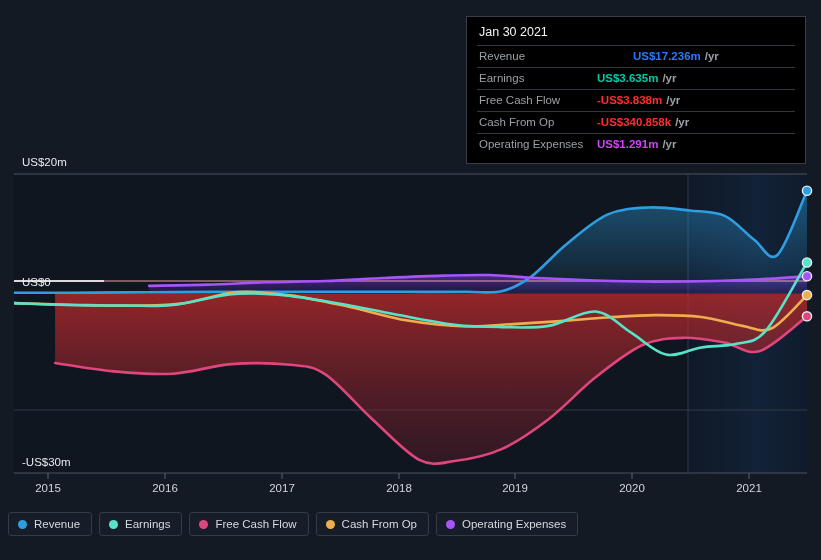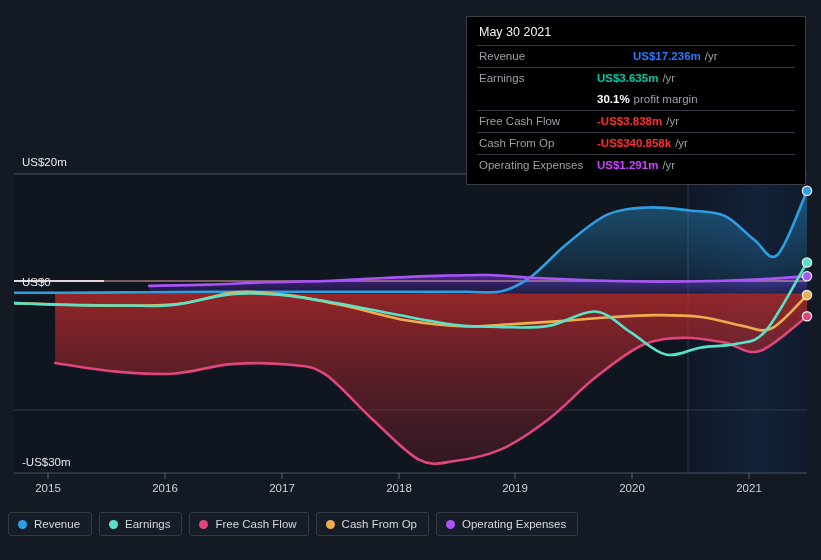--- a/index.html
+++ b/index.html
@@ -15,21 +15,21 @@
   
   #tooltip{position:absolute;left:466px;top:16px;width:340px;
            background:#000;border:1px solid #3a3f47;box-sizing:border-box;
            padding:6px 10px 8px 10px;}
   #tt-date{font-size:12.5px;color:#f4f5f7;padding:2px 0 6px 2px;font-weight:400;}
   .tt-row{display:flex;align-items:center;border-top:1px solid #333940;
           padding:3px 0 3px 2px;font-size:11.5px;line-height:15px;}
   .tt-row.noline{border-top:none;}
   .tt-label{width:118px;color:#9aa0a6;flex:0 0 118px;}
   .tt-val{font-weight:bold;}
-  .tt-unit{color:#9aa0a6;font-weight:normal;margin-left:4px;}
+  .tt-unit{color:#9aa0a6;font-weight:bold;margin-left:4px;}
 
   
   #legend{position:absolute;left:8px;top:512px;display:flex;gap:7px;}
   .lg-item{display:flex;align-items:center;gap:7px;
            border:1px solid #353b45;border-radius:3px;
            padding:5px 11px 5px 9px;background:#161d28;}
   .lg-dot{width:9px;height:9px;border-radius:50%;flex:0 0 9px;}
   .lg-txt{font-size:11.5px;color:#d7dadd;white-space:nowrap;}
 
   .axis-lbl{font-size:11.5px;fill:#e8eaed;}
@@ -118,36 +118,31 @@
       <text class="tick-lbl" x="165" y="492" text-anchor="middle">2016</text>
       <text class="tick-lbl" x="282" y="492" text-anchor="middle">2017</text>
       <text class="tick-lbl" x="399" y="492" text-anchor="middle">2018</text>
       <text class="tick-lbl" x="515" y="492" text-anchor="middle">2019</text>
       <text class="tick-lbl" x="632" y="492" text-anchor="middle">2020</text>
       <text class="tick-lbl" x="749" y="492" text-anchor="middle">2021</text>
     </svg>
   </div>
 
   <div id="tooltip">
-    <div id="tt-date">May 30 2021</div>
+    <div id="tt-date">Jan 30 2021</div>
     <div id="tt-rows">
         <div class="tt-row">
           <span class="tt-label">Revenue</span>
           <span class="tt-val" style="color: rgb(41, 121, 255); margin-left: 36px;">US$17.236m</span>
           <span class="tt-unit">/yr</span>
         </div>
         <div class="tt-row">
           <span class="tt-label">Earnings</span>
           <span class="tt-val" style="color: rgb(0, 201, 167);">US$3.635m</span>
           <span class="tt-unit">/yr</span>
-        </div>
-        <div class="tt-row noline">
-          <span class="tt-label"></span>
-          <span class="tt-val" style="color: rgb(255, 255, 255);">30.1%</span>
-          <span class="tt-unit">profit margin</span>
         </div>
         <div class="tt-row">
           <span class="tt-label">Free Cash Flow</span>
           <span class="tt-val" style="color: rgb(255, 45, 45);">-US$3.838m</span>
           <span class="tt-unit">/yr</span>
         </div>
         <div class="tt-row">
           <span class="tt-label">Cash From Op</span>
           <span class="tt-val" style="color: rgb(255, 45, 45);">-US$340.858k</span>
           <span class="tt-unit">/yr</span>

